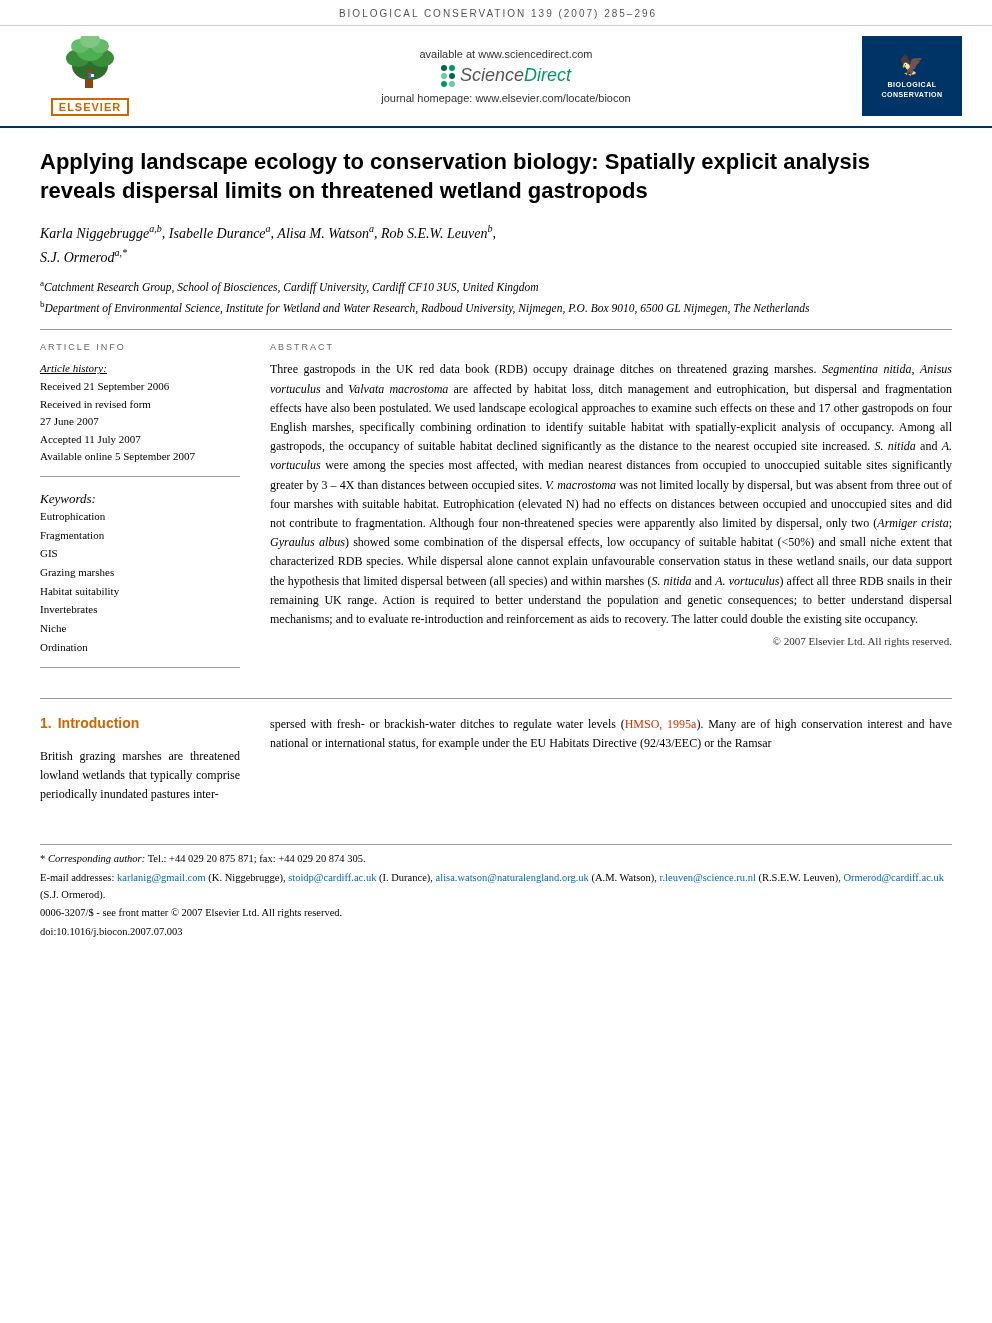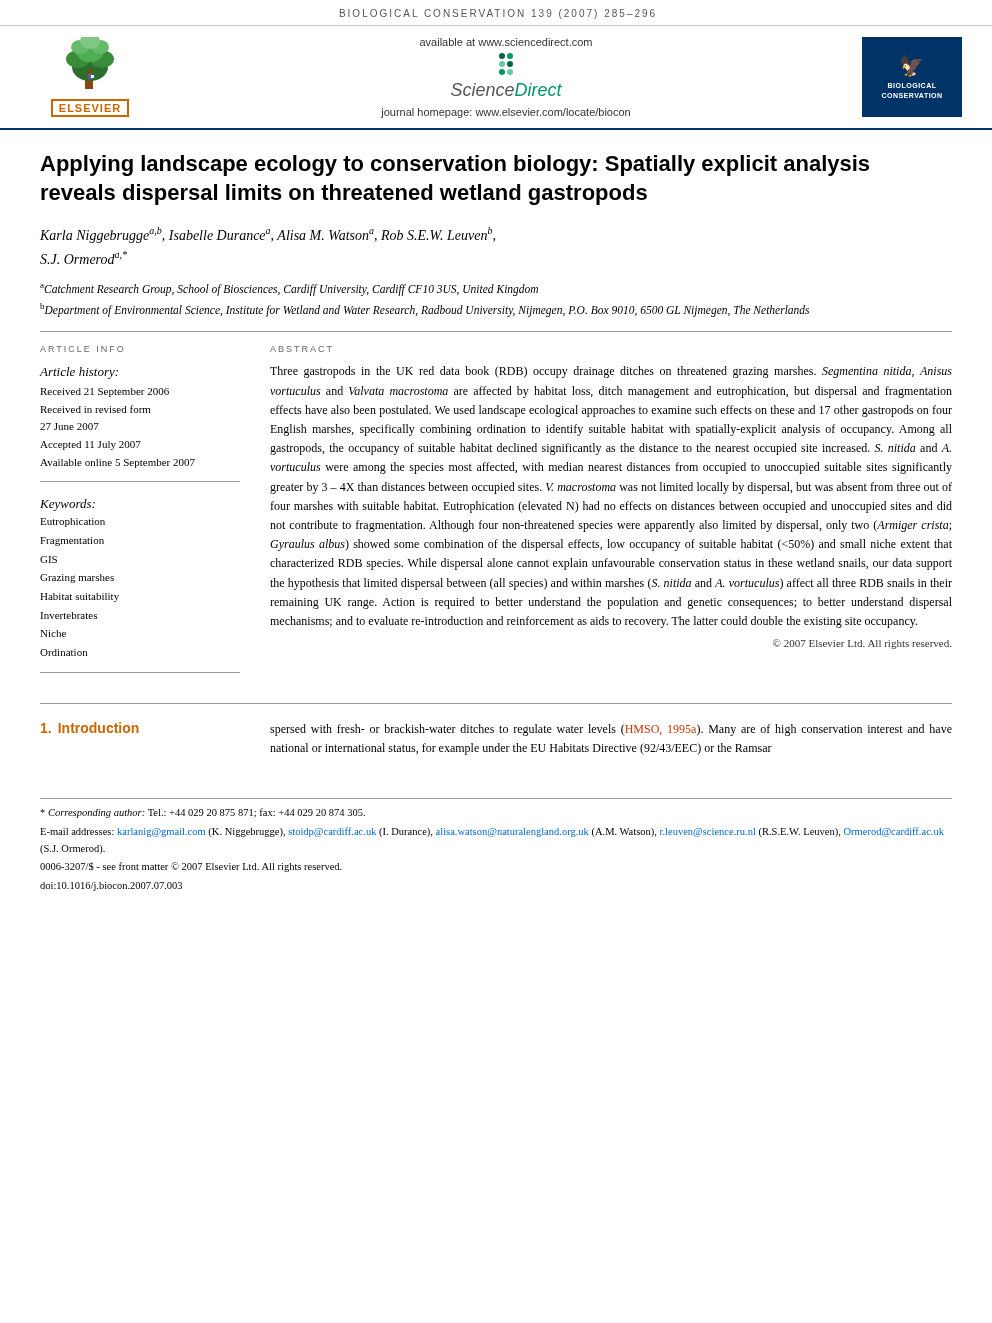--- a/index.html
+++ b/index.html
@@ -74,23 +74,21 @@
     }
 
     .available-text {
       font-family: Arial, sans-serif;
       font-size: 11px;
       color: #333;
     }
 
     .sciencedirect-logo {
       display: flex;
-      align-items: center;
       gap: 5px;
-      flex-direction: column;
     }
 
     .sd-dots {
       display: flex;
       flex-direction: column;
       gap: 2px;
     }
 
     .sd-dot-row {
       display: flex;
@@ -219,21 +217,22 @@
       margin-bottom: 8px;
     }
 
     .article-history {
       font-size: 11px;
       line-height: 1.6;
     }
 
     .article-history .label {
       font-style: italic;
-      font-size: 13px;
+      font-size: 11px;
+      text-decoration: underline;
     }
 
     .keywords-section {
       margin-top: 14px;
     }
 
     .keywords-list {
       font-size: 11px;
       line-height: 1.7;
     }
@@ -432,20 +431,23 @@
     </div>
 
     <hr class="divider">
 
     <div class="body-section">
       <div class="body-left">
         <div style="display:flex; align-items: baseline; gap: 6px; margin-bottom: 8px;">
           <span class="section-title">1.</span>
           <span class="section-title">Introduction</span>
         </div>
+        <div class="body-text">
+          British grazing marshes are threatened lowland wetlands that typically comprise periodically inundated pastures inter-
+        </div>
       </div>
       <div class="body-right">
         <div class="body-text-right">
           spersed with fresh- or brackish-water ditches to regulate water levels (<a class="hmso-link">HMSO, 1995a</a>). Many are of high conservation interest and have national or international status, for example under the EU Habitats Directive (92/43/EEC) or the Ramsar
         </div>
       </div>
     </div>
 
   </div>
 

